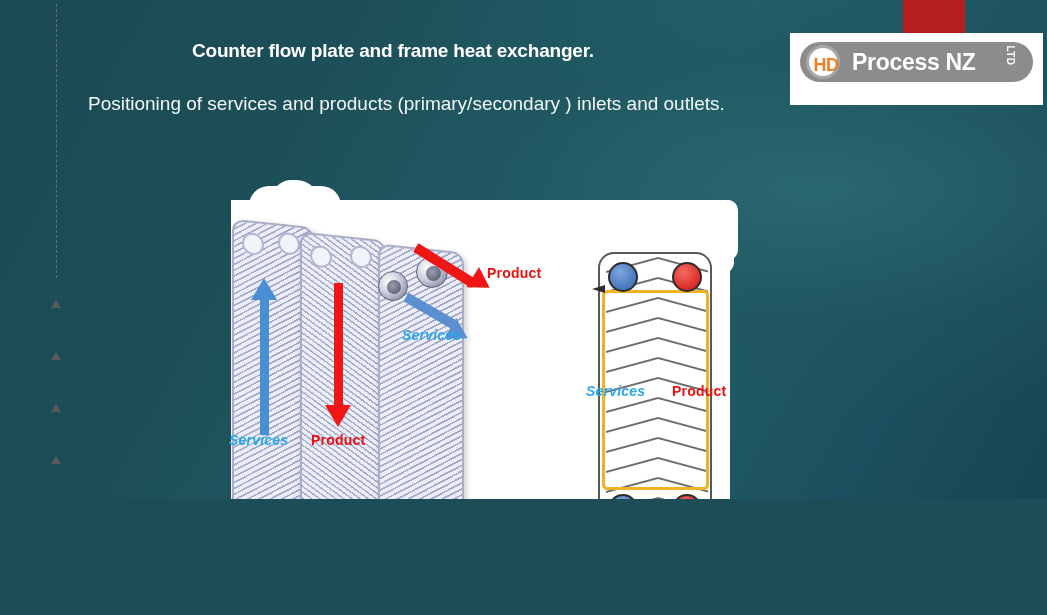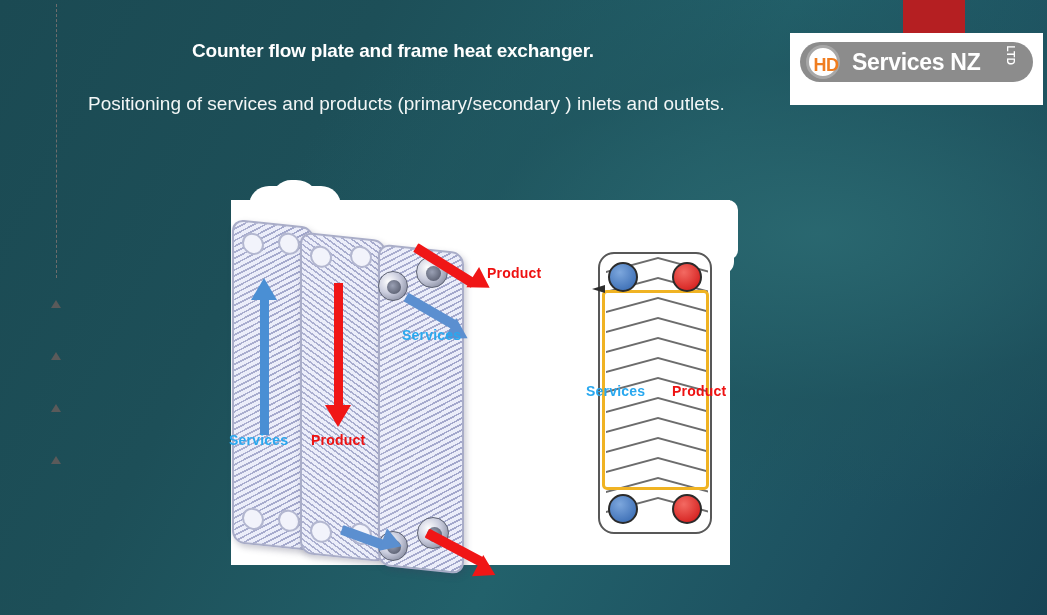--- a/index.html
+++ b/index.html
@@ -3,21 +3,21 @@
 <meta charset="utf-8">
 <title>Counter flow plate and frame heat exchanger</title>
 <style>
   html,body{margin:0;padding:0;}
   body{
     width:1047px;height:615px;overflow:hidden;
     font-family:"Liberation Sans", sans-serif;
     background:#1d4d56;
   }
   #slide{
-    position:relative;width:1047px;height:615px;overflow:hidden;
+    position:relative;width:1047px;height:499px;overflow:hidden;
     background:
       radial-gradient(ellipse 70% 60% at 78% 38%, rgba(42,104,112,0.95) 0%, rgba(32,85,94,0.55) 45%, rgba(0,0,0,0) 75%),
       linear-gradient(118deg,#1b4a53 0%,#1d4f58 28%,#22616b 58%,#1d5160 82%,#174455 100%);
   }
   
   #red-bar{
     position:absolute;left:903px;top:0;width:62px;height:33px;
     background:#b51f22;
   }
   
@@ -112,21 +112,21 @@
   
   .arrow-shaft{position:absolute;}
   .arrow-head{position:absolute;width:0;height:0;}
 
   #blue-up-shaft{left:260px;top:295px;width:9px;height:140px;background:#4a8fd4;}
   #blue-up-head{left:251px;top:278px;border-left:13px solid transparent;border-right:13px solid transparent;border-bottom:22px solid #4a8fd4;}
   #red-dn-shaft{left:334px;top:283px;width:9px;height:128px;background:#f01616;}
   #red-dn-head{left:325px;top:405px;border-left:13px solid transparent;border-right:13px solid transparent;border-top:22px solid #f01616;}
 
   .lbl{position:absolute;font-size:14px;font-weight:bold;letter-spacing:0.2px;}
-  .lbl-services{color:#29a8ef;}
+  .lbl-services{color:#29a8ef;font-style:italic;}
   .lbl-product{color:#ee1111;}
   #lbl-services-1{left:229px;top:432px;}
   #lbl-product-1{left:311px;top:432px;}
   #lbl-services-2{left:402px;top:327px;}
   #lbl-product-2{left:487px;top:265px;}
   #lbl-services-3{left:586px;top:383px;}
   #lbl-product-3{left:672px;top:383px;}
 
   
   .diag{position:absolute;transform-origin:0 50%;}
@@ -186,21 +186,21 @@
 
 <div id="slide">
 
   <div id="red-bar"></div>
 
   <div id="logo-box">
     <div id="logo-pill">
       <div id="logo-circle">
         <div id="logo-hd">HD</div>
       </div>
-      <div id="logo-word">Services NZ</div>
+      <div id="logo-word">Process NZ</div>
       <div id="logo-ltd">LTD</div>
     </div>
   </div>
 
   <div id="title">Counter flow plate and frame heat exchanger.</div>
   <div id="subtitle">Positioning of services and products (primary/secondary ) inlets and outlets.</div>
 
   <div class="white-blob" id="blob-a"></div>
   <div class="white-blob" id="blob-b"></div>
   <div class="white-blob" id="blob-c"></div>

